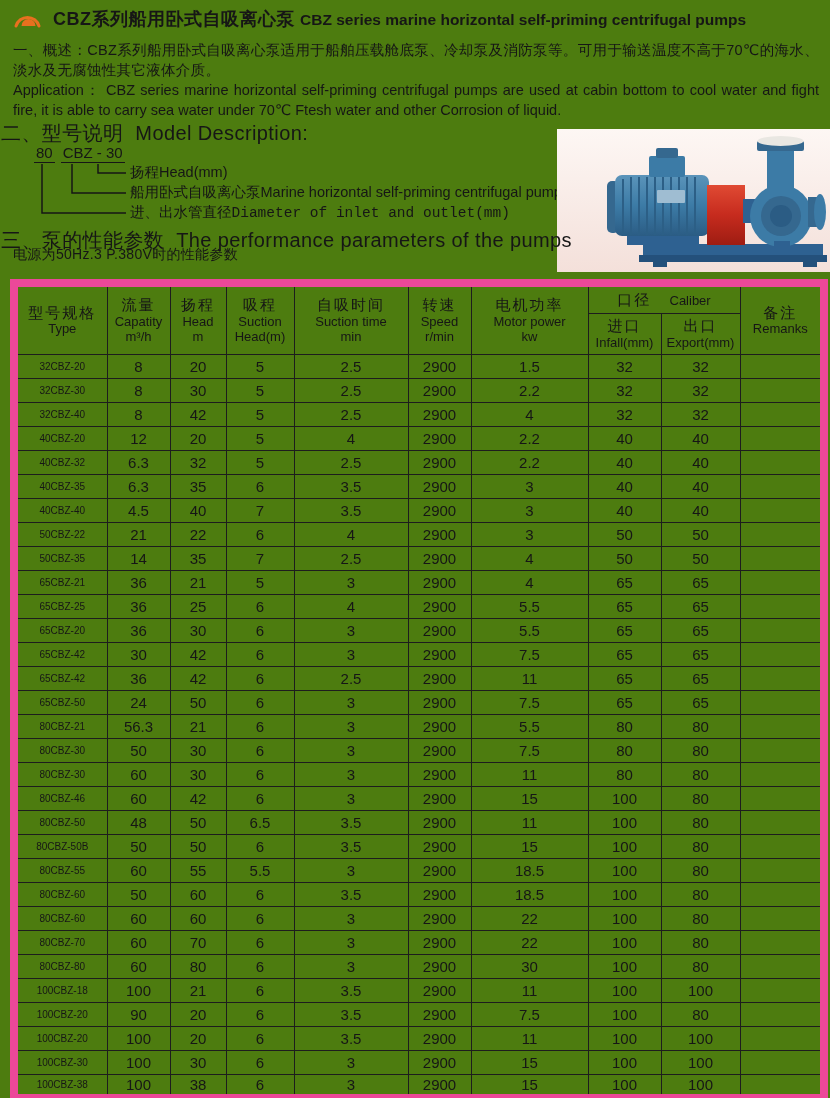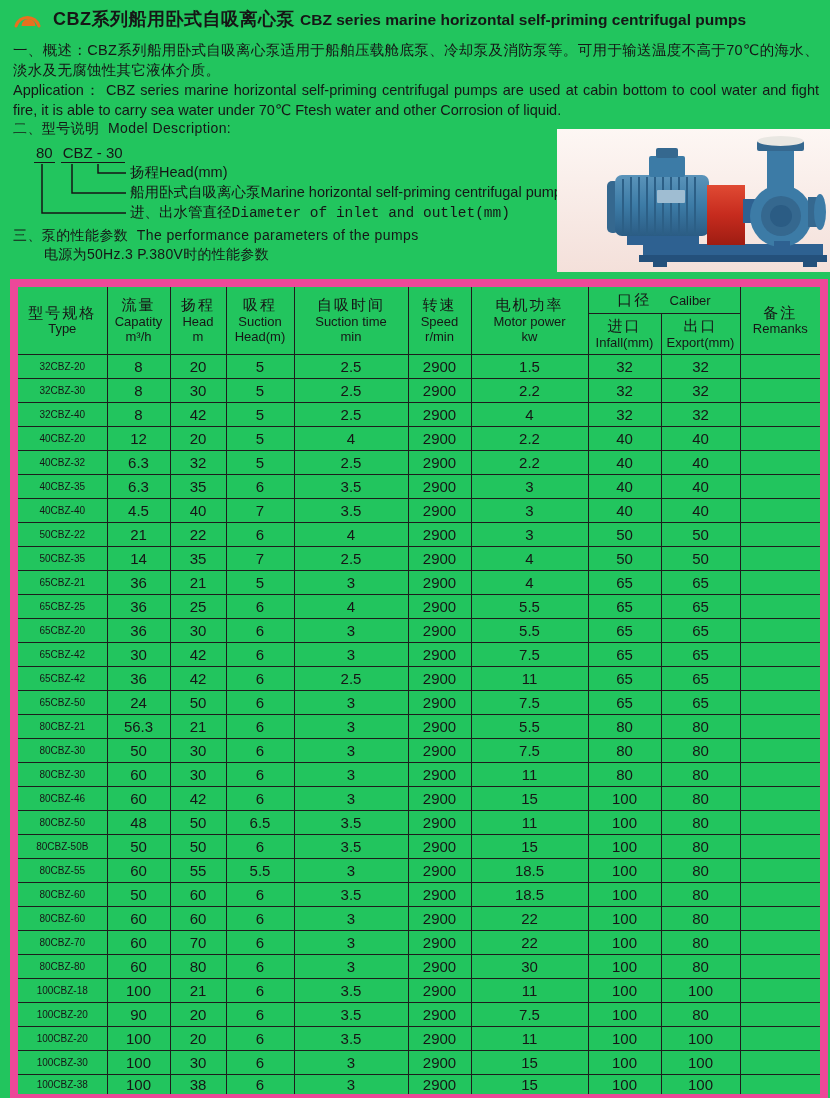--- a/index.html
+++ b/index.html
@@ -1,57 +1,57 @@
 <!DOCTYPE html>
 <html><head>
 <meta charset="utf-8">
 <style>
   * { margin:0; padding:0; box-sizing:border-box; }
   html,body { background:#e9e9e9; }
   #page {
     position:relative;
     width:830px; height:1098px;
     margin:0 auto;
-    background:#22c55e;
+    background:#4d7c0f;
     font-family:"Liberation Sans","DejaVu Sans",sans-serif;
     color:#161616;
     overflow:hidden;
   }
   
   .header { position:absolute; top:7px; left:12px; display:flex; align-items:center; gap:9px; }
   .logo svg { display:block; }
   .title-zh { font-size:18px; font-weight:bold; letter-spacing:.5px; }
   .title-en { font-size:15.5px; font-weight:bold; margin-left:5px; }
 
   
   .para { position:absolute; left:13px; width:806px; font-size:14.5px; line-height:19.5px; text-align:justify; }
   .para-zh { top:41px; letter-spacing:.3px; }
   .para-en { top:81px; }
-  .sec-heading { position:absolute; left:13px; font-size:14px; letter-spacing:.4px; }
+  .sec-heading { position:absolute; left:1px; font-size:20px; letter-spacing:.4px; }
   .heading2 { top:120px; }
   .heading3 { top:227px; }
 
   
   .model-diagram { position:absolute; left:30px; top:144px; width:545px; height:82px; }
   .model-code { position:absolute; left:4px; top:0; font-size:15px; }
   .model-code span { border-bottom:1.5px solid #161616; padding:0 2px 1px 2px; }
   .model-code .gap { margin-left:6px; }
   .diagram-lines { position:absolute; left:0; top:0; }
   .model-label { position:absolute; left:100px; font-size:14.5px; white-space:nowrap; }
   .model-label.l1 { top:19px; }
   .model-label.l2 { top:39px; }
   .model-label.l3 { top:59px;font-family:Liberation Mono, monospace; }
 
   
   .pump-photo { position:absolute; left:557px; top:129px; width:273px; height:143px; }
   .pump-photo svg { display:block; }
 
   
   .note { position:absolute; left:13px; font-size:14px; }
-  .note-zh { top:246px; letter-spacing:.3px;margin-left:31px; }
+  .note-zh { top:246px; letter-spacing:.3px; }
   .note-en { top:262.5px; }
 
   
   table.perf {
     position:absolute; left:10px; top:279px;
     width:810px;
     border-collapse:collapse;
     table-layout:fixed;
     font-size:15px;
     text-align:center;

